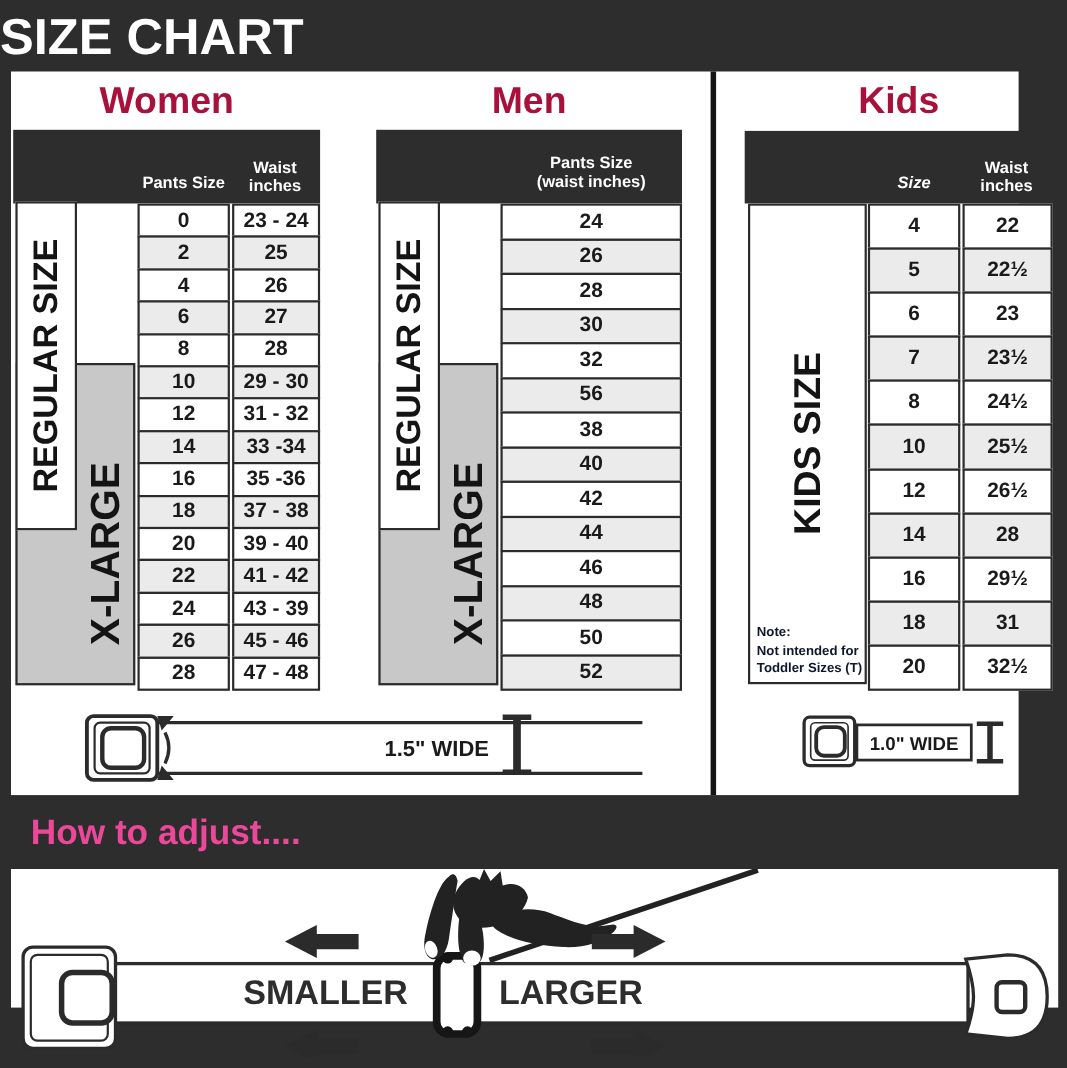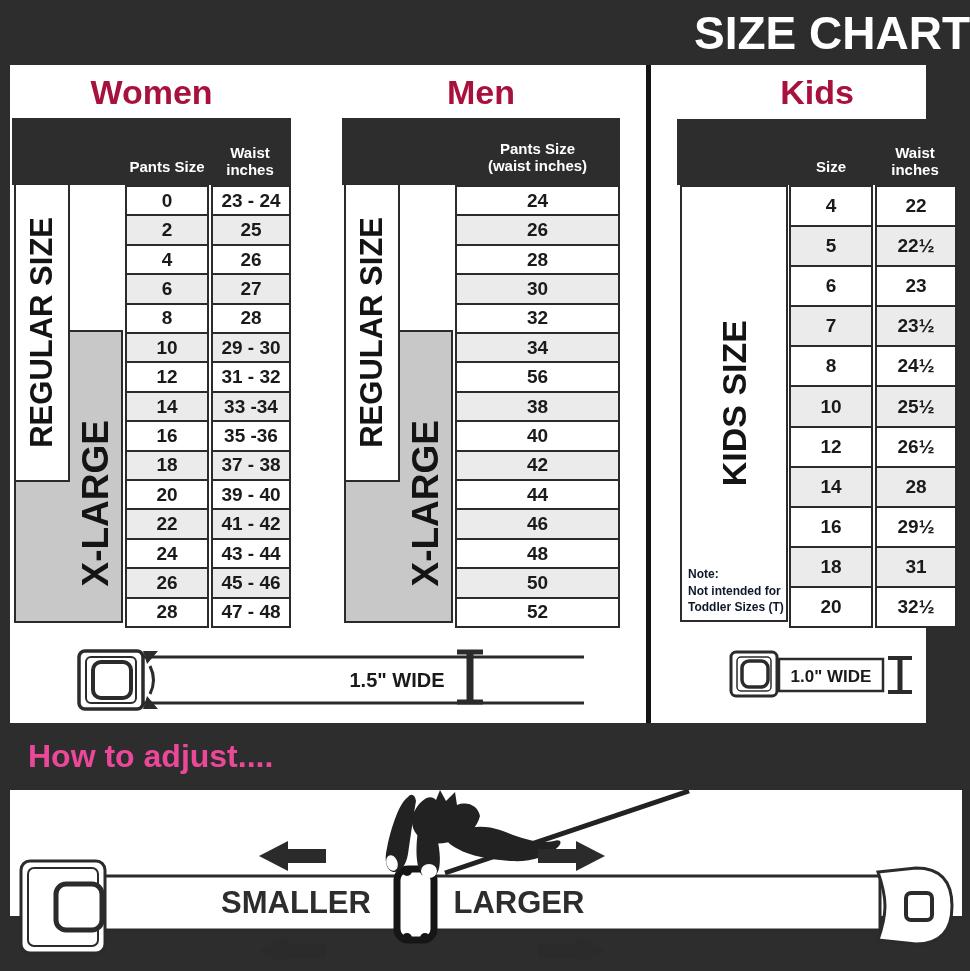--- a/index.html
+++ b/index.html
@@ -1,39 +1,39 @@
 <!DOCTYPE html>
 <html><head>
 <meta charset="utf-8">
 <style>
   html,body{margin:0;padding:0;}
   body{width:970px;height:971px;background:#2d2d2d;position:relative;
        font-family:"Liberation Sans",sans-serif;overflow:hidden;}
   .title-band{position:absolute;left:0;top:0;width:970px;height:65px;
-    display:flex;align-items:center;justify-content:flex-end;}
+    display:flex;align-items:center;justify-content:flex-start;}
   .title-band span{color:#fff;font-size:46px;font-weight:bold;letter-spacing:0px;}
   .main{position:absolute;left:10px;top:65px;width:916px;height:658px;background:#fff;}
   .divider{position:absolute;left:636px;top:0;width:5px;height:658px;background:#141414;}
   .col-heading{position:absolute;top:6px;height:42px;display:flex;align-items:center;justify-content:center;
     color:#a8113c;font-size:34px;font-weight:bold;}
   .women-h{left:2px;width:279px;}
   .men-h{left:332px;width:278px;}
   .kids-h{left:667px;width:280px;}
   .table{position:absolute;}
   .women-table{left:2px;top:53px;width:279px;height:510px;}
   .men-table{left:332px;top:53px;width:278px;height:510px;}
   .kids-table{left:667px;top:54px;width:280px;height:509px;}
   .thead{position:absolute;left:0;top:0;right:0;height:67px;background:#2d2d2d;}
   .kids-table .thead{height:66px;}
   .th{position:absolute;bottom:0;display:flex;flex-direction:column;align-items:center;
     justify-content:flex-end;color:#fff;font-weight:bold;font-size:15px;line-height:1.18;text-align:center;}
   .women-table .th1{left:113px;width:84px;padding-bottom:9px;}
   .women-table .th2{left:197px;width:82px;padding-bottom:6px;}
   .men-table .thm{left:113px;width:165px;padding-bottom:10px;}
-  .kids-table .th1{left:112px;width:84px;padding-bottom:9px;}
+  .kids-table .th1{left:112px;width:84px;padding-bottom:9px;font-style:italic;}
   .kids-table .th2{left:196px;width:84px;padding-bottom:6px;}
   .rows{position:absolute;display:flex;flex-direction:column;}
   .women-table .rows{left:113px;top:67px;width:166px;height:443px;}
   .men-table .rows{left:113px;top:67px;width:165px;height:443px;}
   .kids-table .rows{left:112px;top:66px;width:168px;height:443px;}
   .row{flex:1;display:flex;gap:2px;margin-top:-2px;}
   .rows .row:first-child{margin-top:0;}
   .cell{border:2px solid #2b2b2b;background:#fff;display:flex;align-items:center;justify-content:center;
     font-size:19px;font-weight:bold;color:#1a1a1a;box-sizing:border-box;}
   .row:nth-child(even) .cell{background:#ebebeb;}
@@ -132,21 +132,21 @@
         <div class="row">
         <div class="cell c1">20</div>
         <div class="cell c2">39 - 40</div>
       </div>
         <div class="row">
         <div class="cell c1">22</div>
         <div class="cell c2">41 - 42</div>
       </div>
         <div class="row">
         <div class="cell c1">24</div>
-        <div class="cell c2">43 - 44</div>
+        <div class="cell c2">43 - 39</div>
       </div>
         <div class="row">
         <div class="cell c1">26</div>
         <div class="cell c2">45 - 46</div>
       </div>
         <div class="row">
         <div class="cell c1">28</div>
         <div class="cell c2">47 - 48</div>
       </div>
       </div>
@@ -174,23 +174,20 @@
         <div class="cell cfull">26</div>
       </div>
         <div class="row">
         <div class="cell cfull">28</div>
       </div>
         <div class="row">
         <div class="cell cfull">30</div>
       </div>
         <div class="row">
         <div class="cell cfull">32</div>
-      </div>
-        <div class="row">
-        <div class="cell cfull">34</div>
       </div>
         <div class="row">
         <div class="cell cfull">56</div>
       </div>
         <div class="row">
         <div class="cell cfull">38</div>
       </div>
         <div class="row">
         <div class="cell cfull">40</div>
       </div>

